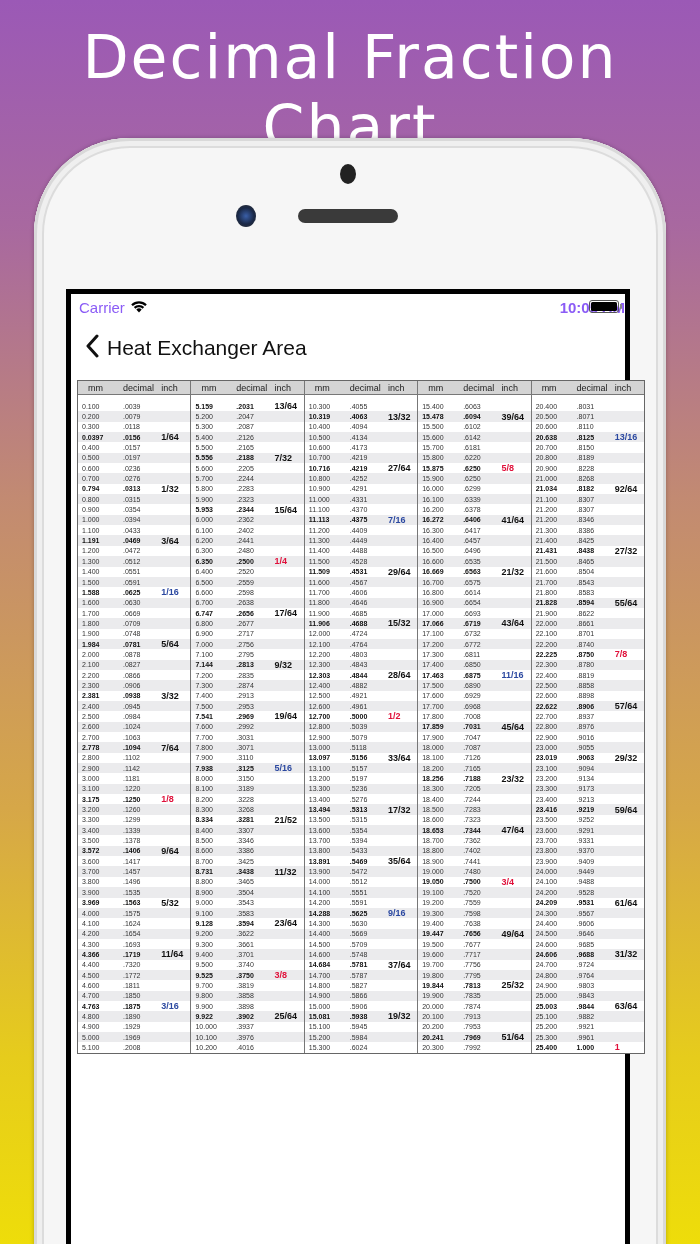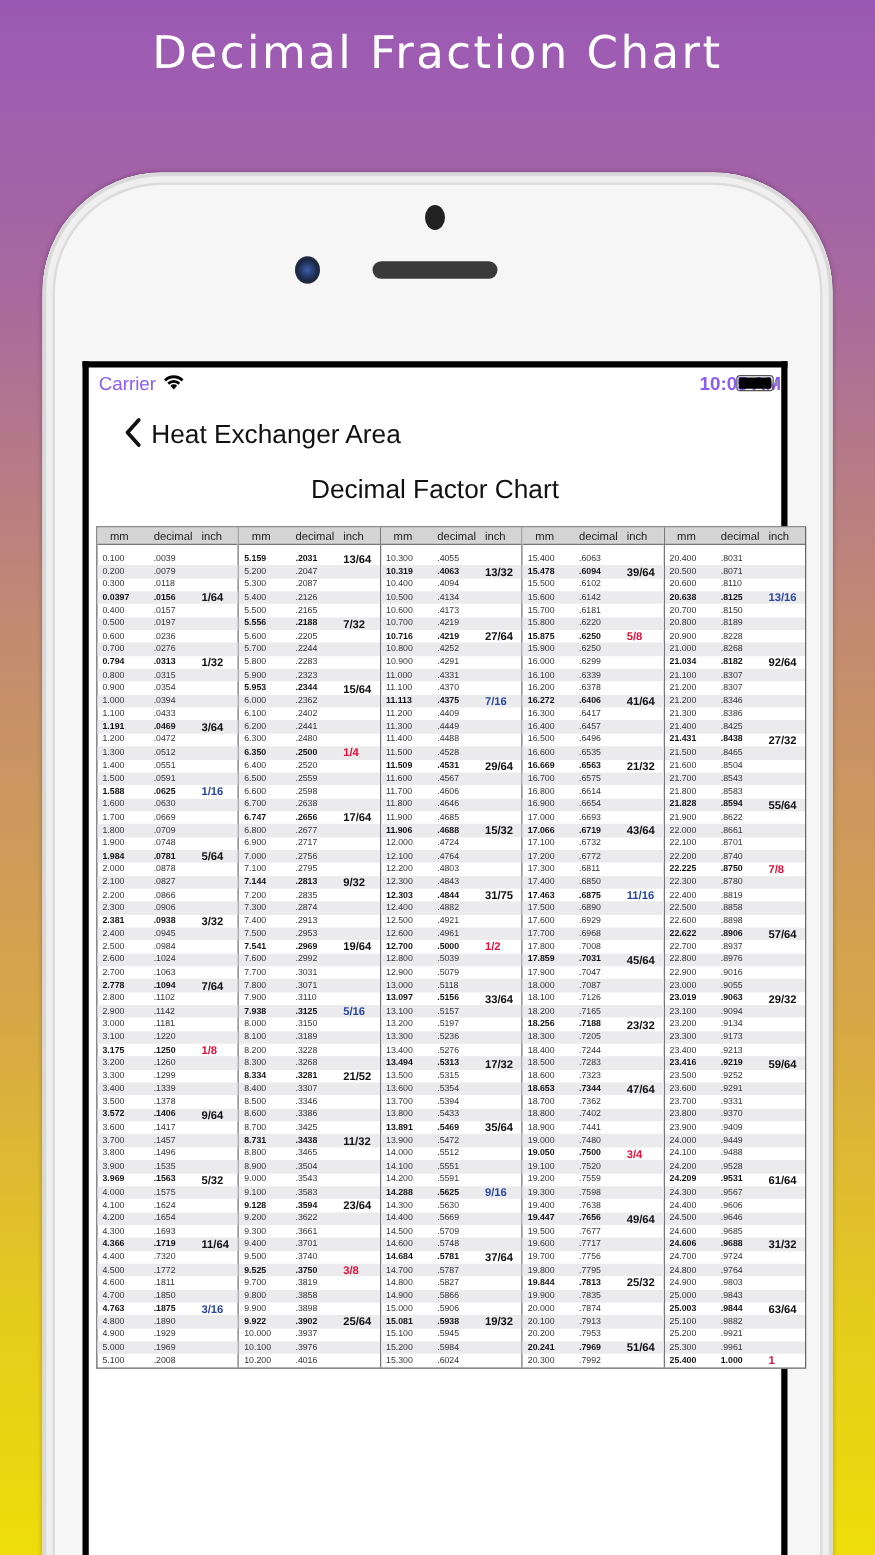--- a/index.html
+++ b/index.html
@@ -4,41 +4,41 @@
 <style>
   * { box-sizing: border-box; margin: 0; padding: 0; }
   html, body { width: 700px; height: 1244px; overflow: hidden; }
   body {
     font-family: "Liberation Sans", sans-serif;
     background: linear-gradient(180deg, #9b59b6 0%, #a868a0 18%, #c28a72 40%, #d6a748 65%, #e6cc1c 85%, #eedd0a 100%);
     position: relative;
   }
   .headline {
     position: absolute; top: 22px; left: 0; width: 700px; text-align: center;
-    color: #ffffff; font-size: 36px; letter-spacing: 2px; font-family: "DejaVu Sans", sans-serif;
+    color: #ffffff; font-size: 60px; letter-spacing: 2px; font-family: "DejaVu Sans", sans-serif;
   }
   .phone {
     position: absolute; left: 34px; top: 138px; width: 632px; height: 1200px;
     border-radius: 96px; background: #f6f6f6;
     box-shadow: inset 0 0 0 3px #d9d9d9, inset 0 0 0 8px #efefef, inset 0 0 0 10px #dcdcdc, 0 0 4px rgba(0,0,0,0.25);
   }
   .sensor { position: absolute; left: 340px; top: 164px; width: 16px; height: 20px; border-radius: 50%; background: #222; }
   .camera { position: absolute; left: 236px; top: 205px; width: 20px; height: 22px; border-radius: 50%; background: radial-gradient(circle, #3a5fa8 0%, #1a2846 55%, #333 100%); }
   .speaker { position: absolute; left: 298px; top: 209px; width: 100px; height: 14px; border-radius: 7px; background: #3a3a3a; }
   .screen {
     position: absolute; left: 66px; top: 289px; width: 564px; height: 960px;
     background: #ffffff; border: 5px solid #000; border-bottom: none;
   }
   .statusbar { height: 28px; position: relative; font-size: 15px; color: #8b5cf6; }
   .carrier { position: absolute; left: 8px; top: 5px; display: flex; align-items: center; gap: 5px; }
   .time { position: absolute; left: 0; right: 0; top: 5px; text-align: right; font-weight: bold; font-size: 15px; }
   .battery { position: absolute; right: 6px; top: 6px; width: 30px; height: 13px; border: 1.5px solid #555; border-radius: 3px; padding: 1px; }
   .battery .fill { width: 100%; height: 100%; background: #000; border-radius: 1.5px; }
   .battery::after { content: ""; position: absolute; right: -4px; top: 3px; width: 2px; height: 5px; background: #888; border-radius: 0 1px 1px 0; }
-  .navbar { height: 52px; position: relative; display: flex; align-items: center; padding-left: 28px; }
+  .navbar { height: 52px; position: relative; display: flex; align-items: center; padding-left: 14px; }
   .back { display: flex; align-items: center; gap: 8px; cursor: pointer; }
   .back-label { font-size: 21px; color: #111; }
   .chart-title { text-align: center; font-size: 21px; color: #111; margin-top: 3px; height: 38px; line-height: 30px; }
   .table-wrap {
     margin: 6px 0 0 6px; width: 568px; border: 1.5px solid #666; display: flex; background: #fff;
   }
   .col { flex: 1; border-right: 1.5px solid #777; }
   .col:last-child { border-right: none; }
   .col-head {
     display: flex; background: #d4d4d4; height: 14px; font-size: 9px; font-weight: normal; color: #222;
@@ -89,21 +89,20 @@
     <div class="back">
       <span>
         <svg width="14" height="24" viewBox="0 0 14 24">
             <path d="M12 2 L3 12 L12 22" stroke="#111" stroke-width="3" fill="none" stroke-linecap="round" stroke-linejoin="round"></path>
           </svg>
       </span>
       <span class="back-label">Heat Exchanger Area</span>
     </div>
   </div>
 
-  <div class="chart-title">Decimal Factor Chart</div>
 
   <div class="table-wrap" id="table">
       <div class="col">
         <div class="col-head">
           <span class="c-mm">mm</span>
           <span class="c-dec">decimal</span>
           <span class="c-in">inch</span>
         </div>
         <div>
           <div class="row">
@@ -880,21 +879,21 @@
             <span class="c-in"></span>
           </div>
           <div class="row">
             <span class="c-mm">12.300</span>
             <span class="c-dec">.4843</span>
             <span class="c-in"></span>
           </div>
           <div class="row bold">
             <span class="c-mm">12.303</span>
             <span class="c-dec">.4844</span>
-            <span class="c-in">31/75</span>
+            <span class="c-in">28/64</span>
           </div>
           <div class="row">
             <span class="c-mm">12.400</span>
             <span class="c-dec">.4882</span>
             <span class="c-in"></span>
           </div>
           <div class="row">
             <span class="c-mm">12.500</span>
             <span class="c-dec">.4921</span>
             <span class="c-in"></span>

